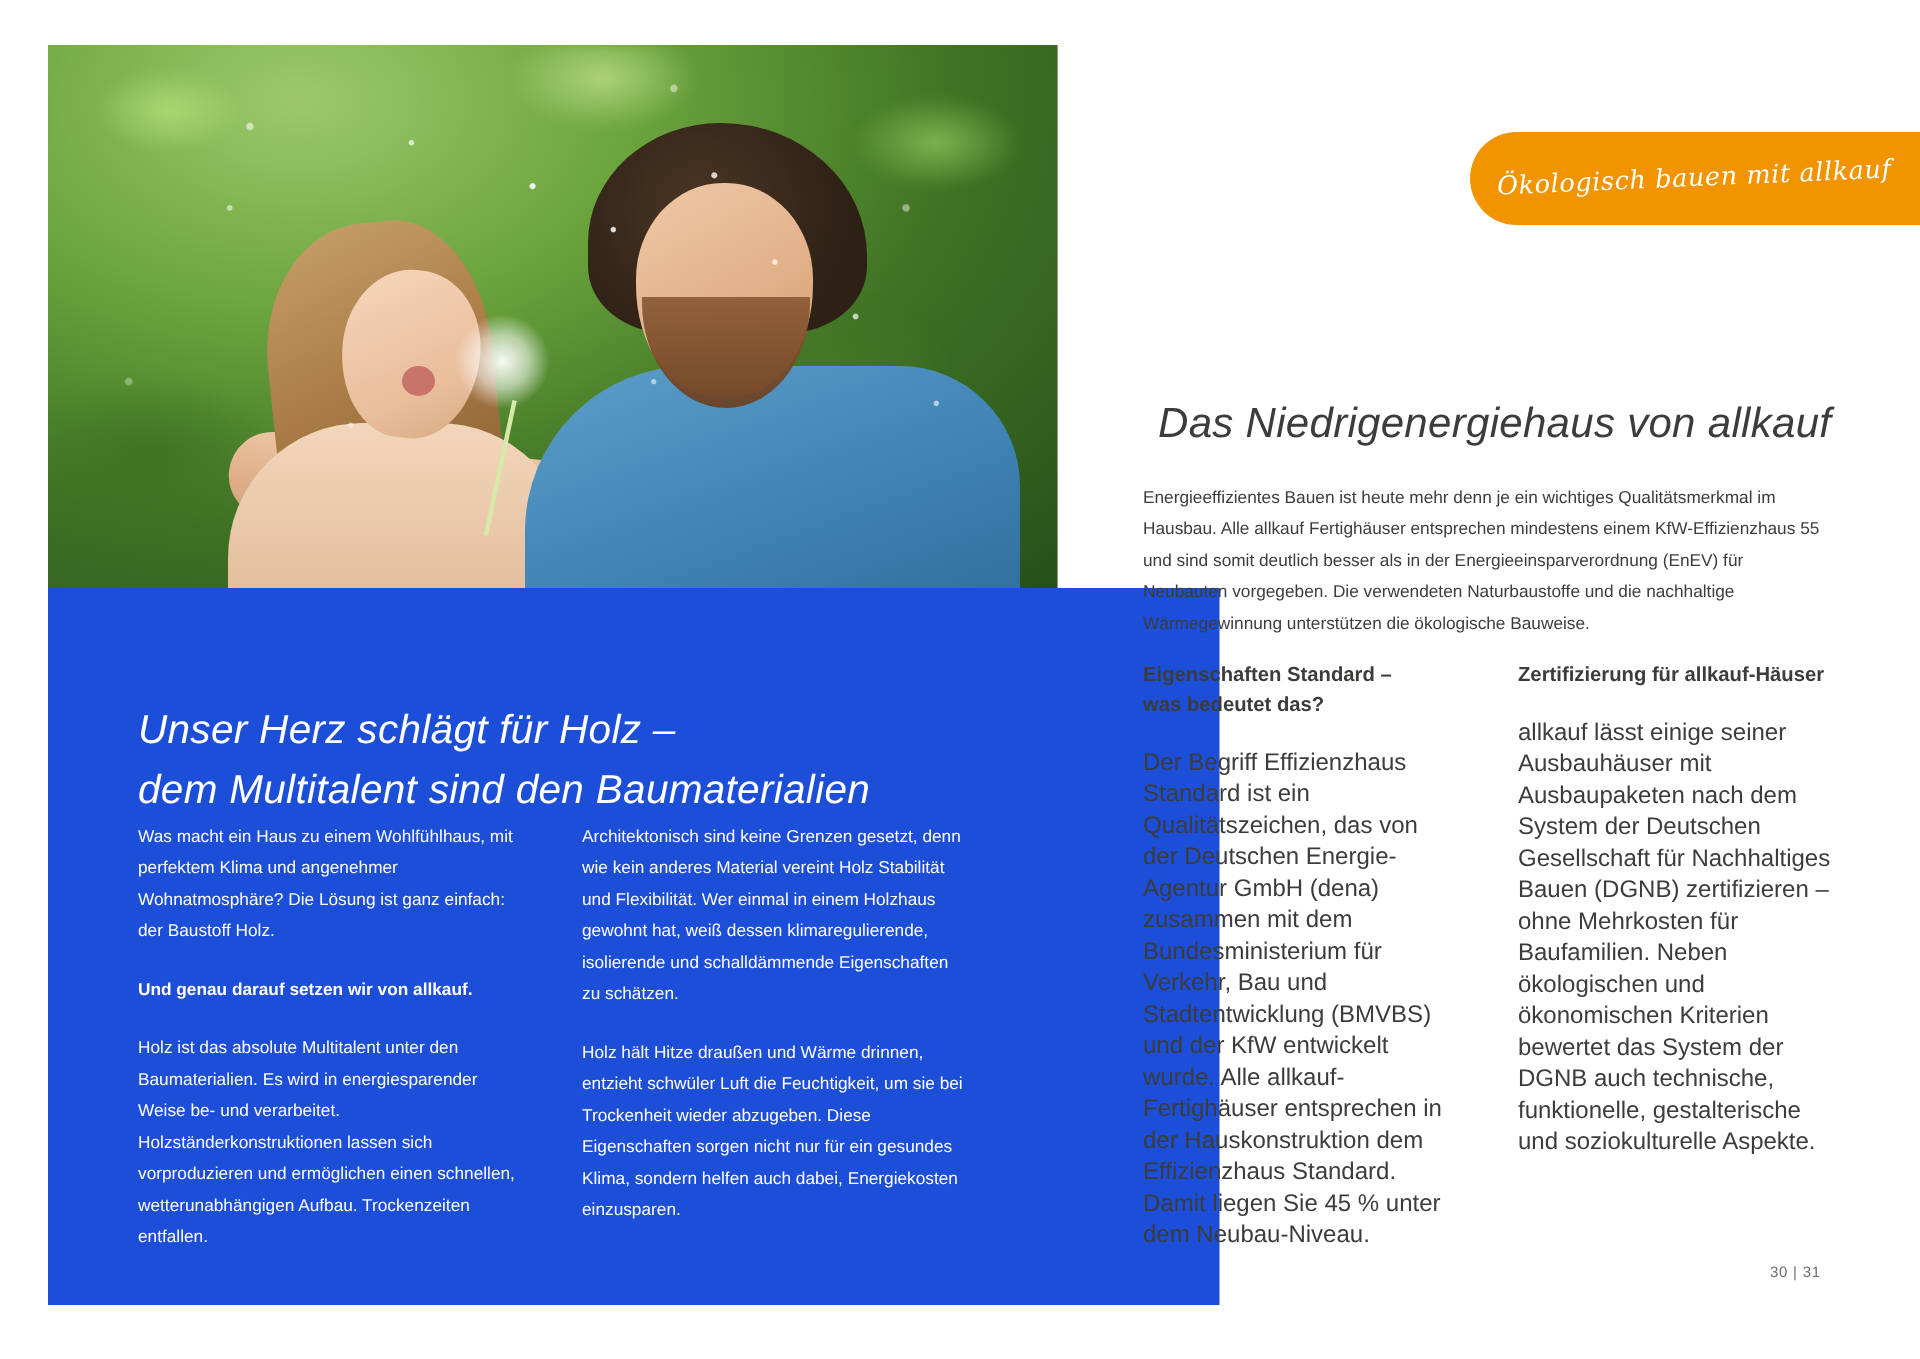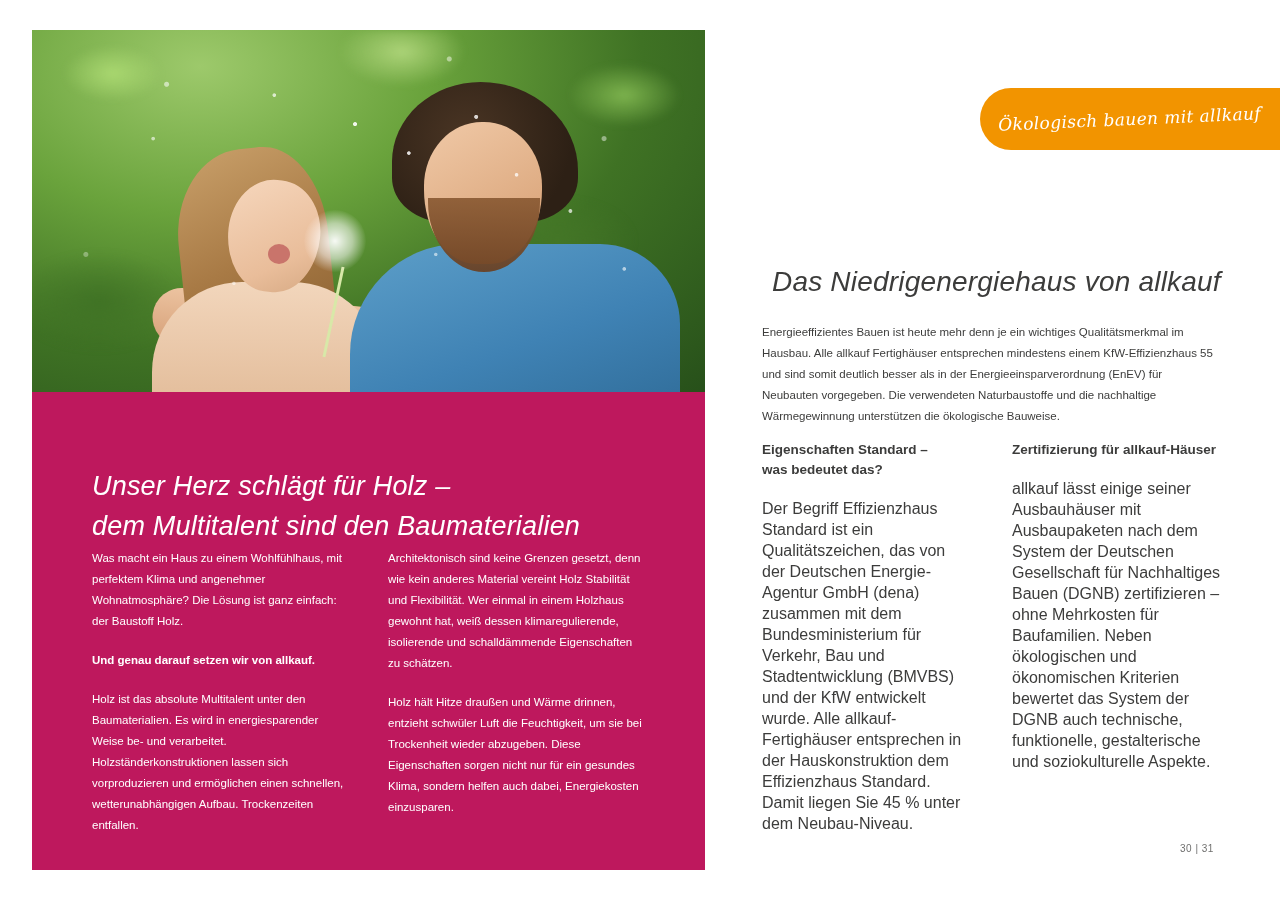--- a/index.html
+++ b/index.html
@@ -121,23 +121,23 @@
       radial-gradient(circle at 18% 30%, rgba(255,255,255,.6) 0 1.4px, rgba(255,255,255,0) 2.2px),
       radial-gradient(circle at 60% 62%, rgba(255,255,255,.55) 0 1.3px, rgba(255,255,255,0) 2.1px),
       radial-gradient(circle at 30% 70%, rgba(255,255,255,.5) 0 1.3px, rgba(255,255,255,0) 2.1px);
   }
 
   
   .green-panel {
     position: absolute;
     left: 32px;
     top: 392px;
-    width: 673px;
+    width: 781px;
     height: 478px;
-    background: #be185d;
+    background: #1d4ed8;
     color: #ffffff;
   }
   .green-title {
     position: absolute;
     left: 60px;
     top: 52px;
     width: 580px;
     font-size: 27px;
     line-height: 40px;
     font-weight: 300;

